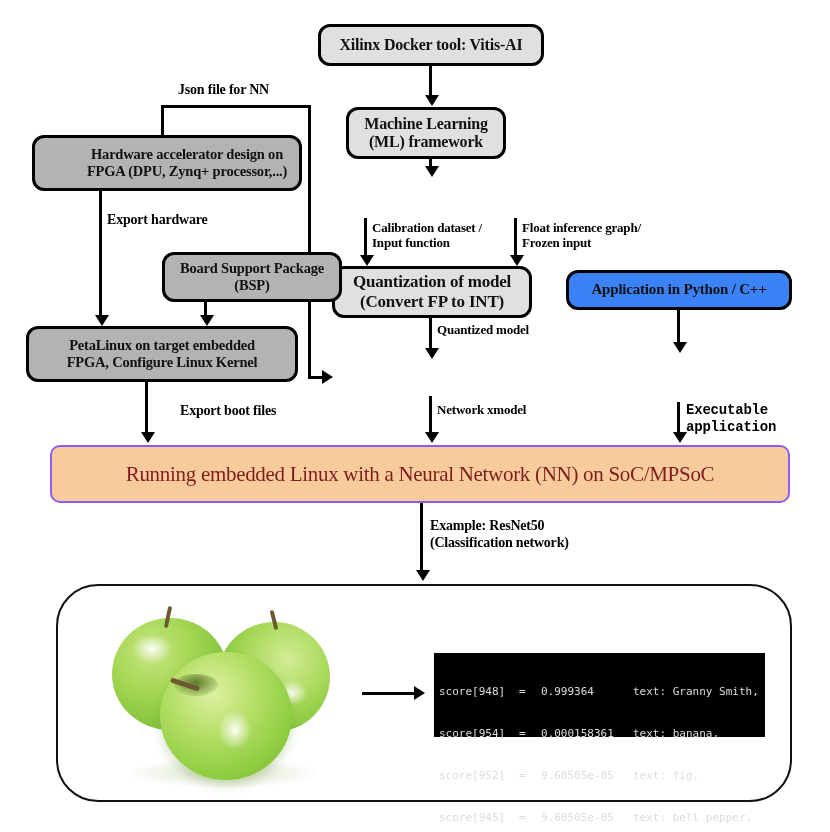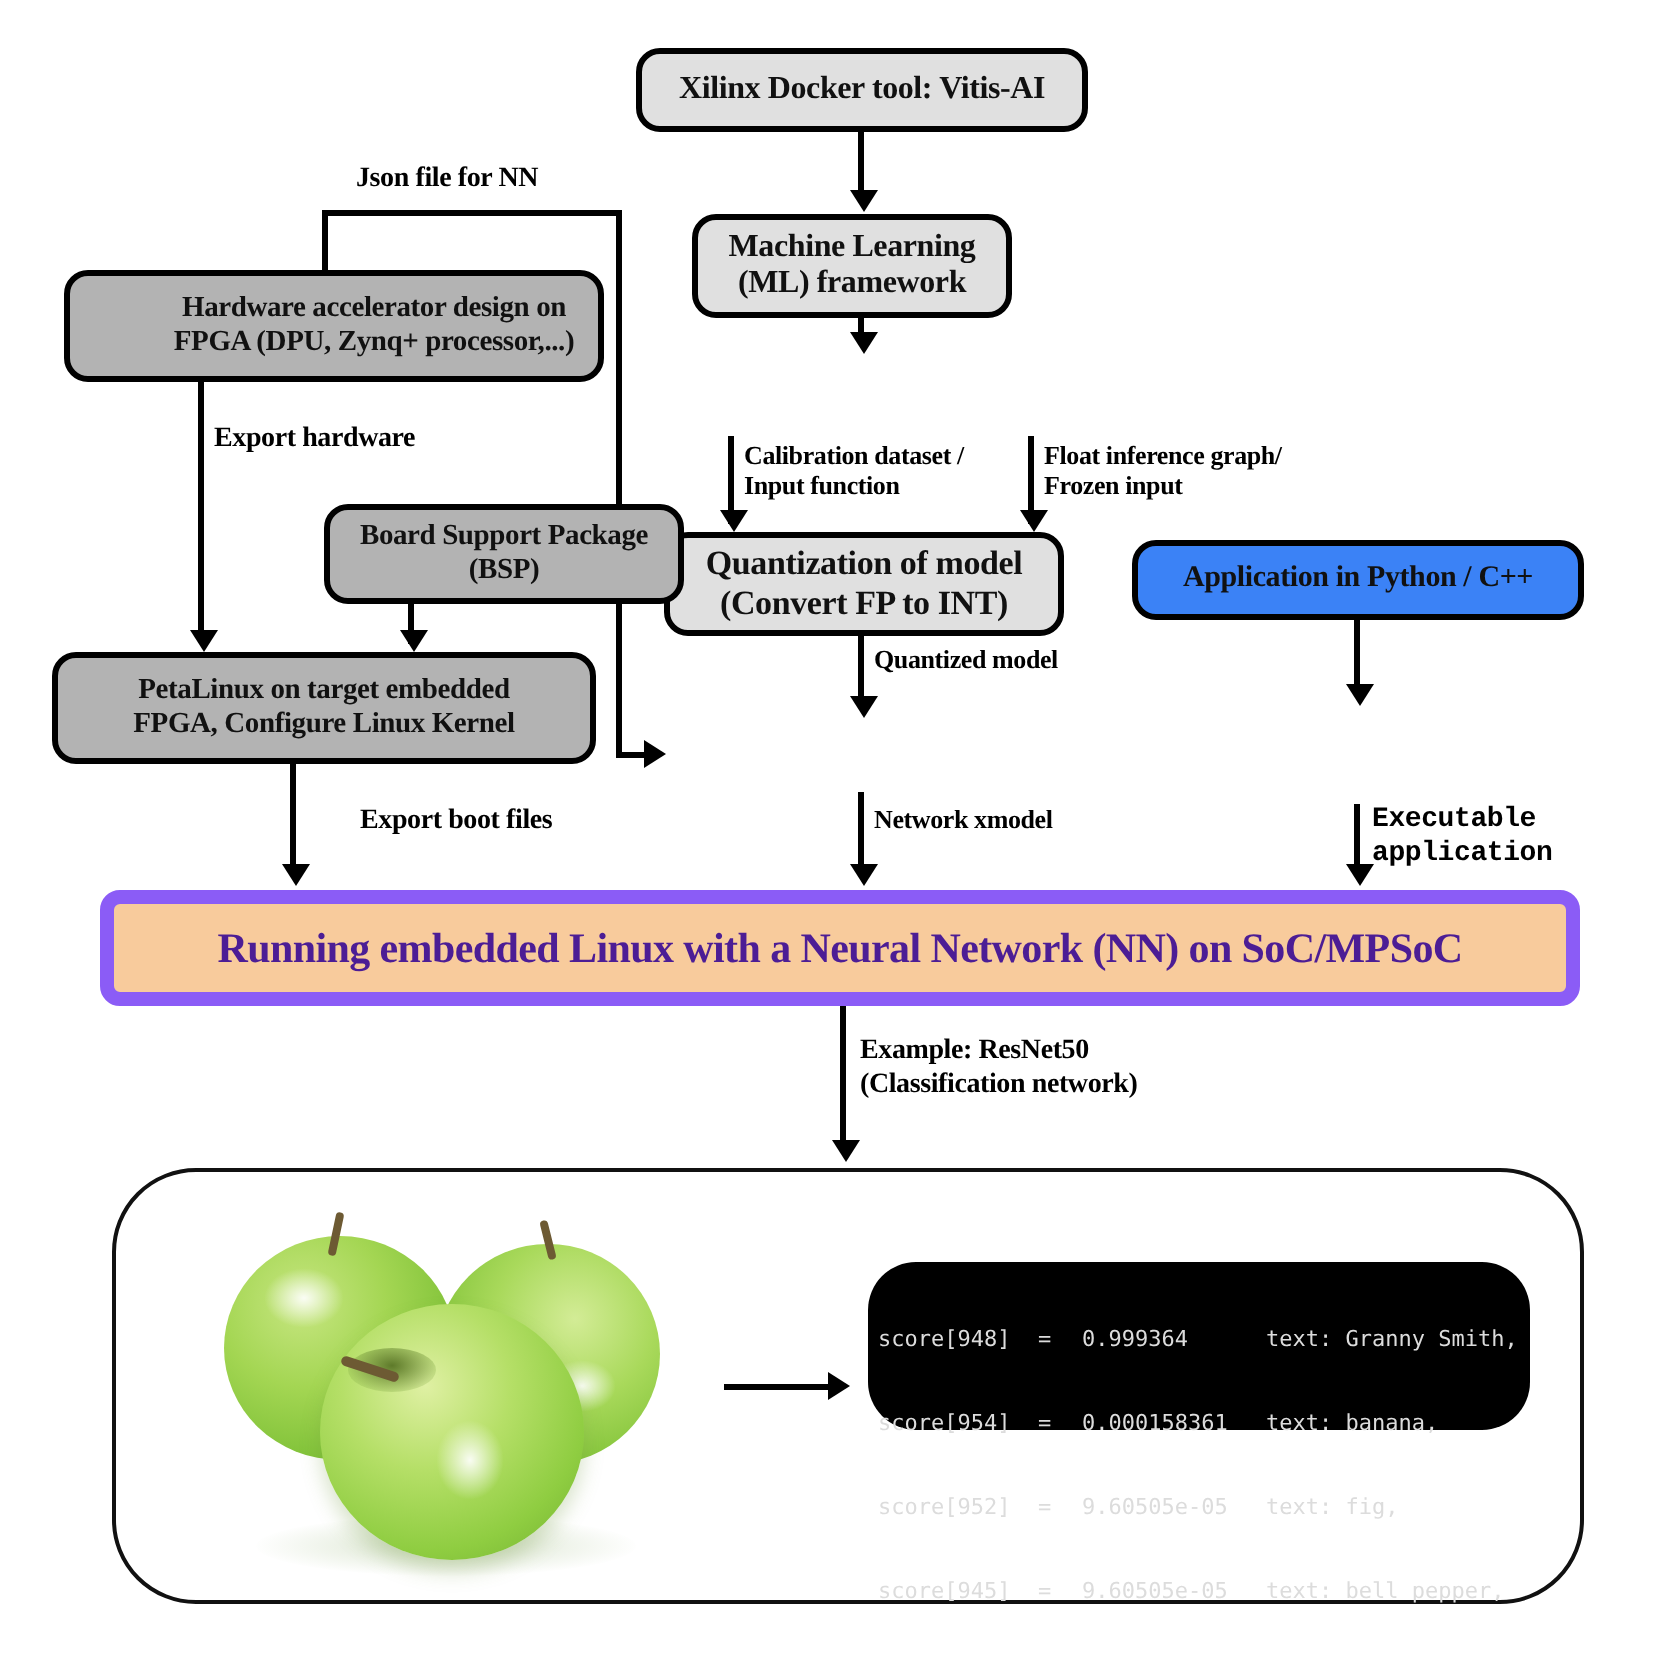--- a/index.html
+++ b/index.html
@@ -28,24 +28,24 @@
   }
   .box.light { background: #e0e0e0; }
   .box.dark  { background: #b3b3b3; }
   .box.plain { background: #3b82f6; }
   .box span { display: block; padding: 0 4px; }
 
   
   .banner {
     position: absolute;
     background: #f8cb9c;
-    border: 7px solid #8b5cf6;
+    border: 2px solid #8b5cf6;
     border-radius: 10px;
     display: flex; align-items: center; justify-content: center;
-    font-weight: bold; color: #4c1d95;
+    font-weight: normal; color: #7f1d1d;
     letter-spacing: -0.3px;
   }
 
   
   .panel {
     position: absolute;
     background: #ffffff;
     border: 2px solid #111;
     border-radius: 42px;
   }
@@ -240,21 +240,21 @@
       <div class="apple front">
         <div class="dimple" style="left:14px; top:22px; width:44px; height:22px;"></div>
         <div class="gloss" style="left:58px; top:58px; width:34px; height:40px;"></div>
       </div>
       <div class="stem" style="left:72px; top:82px; width:30px; height:5px; transform:rotate(18deg); border-radius:3px;"></div>
     </div>
 
     <div class="hline" style="left:304px; top:106px; width:56px;"></div>
     <div class="arrowright" style="left:356px; top:100px;"></div>
 
-    <div class="terminal" style="left:376px; top:45px; width:331px; height:84px;border-radius:24px;">
+    <div class="terminal" style="left:376px; top:67px; width:331px; height:84px;">
       <div class="trow">
         <span class="c-idx">score[948]</span>
         <span class="c-eq">=</span>
         <span class="c-val">0.999364</span>
         <span class="c-txt">text: Granny Smith,</span>
       </div>
       <div class="trow">
         <span class="c-idx">score[954]</span>
         <span class="c-eq">=</span>
         <span class="c-val">0.000158361</span>

